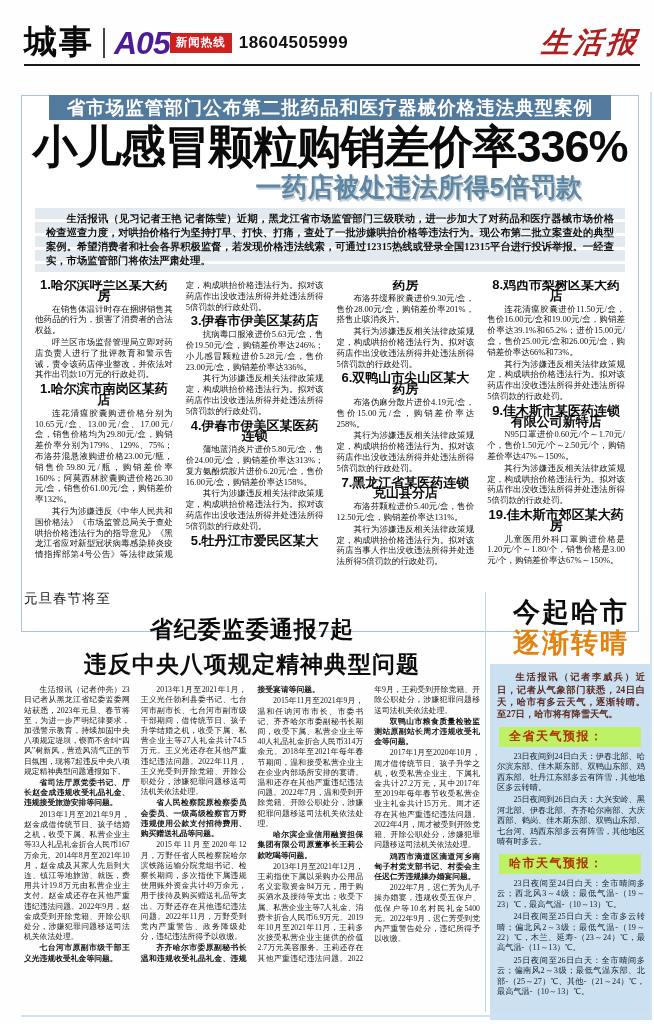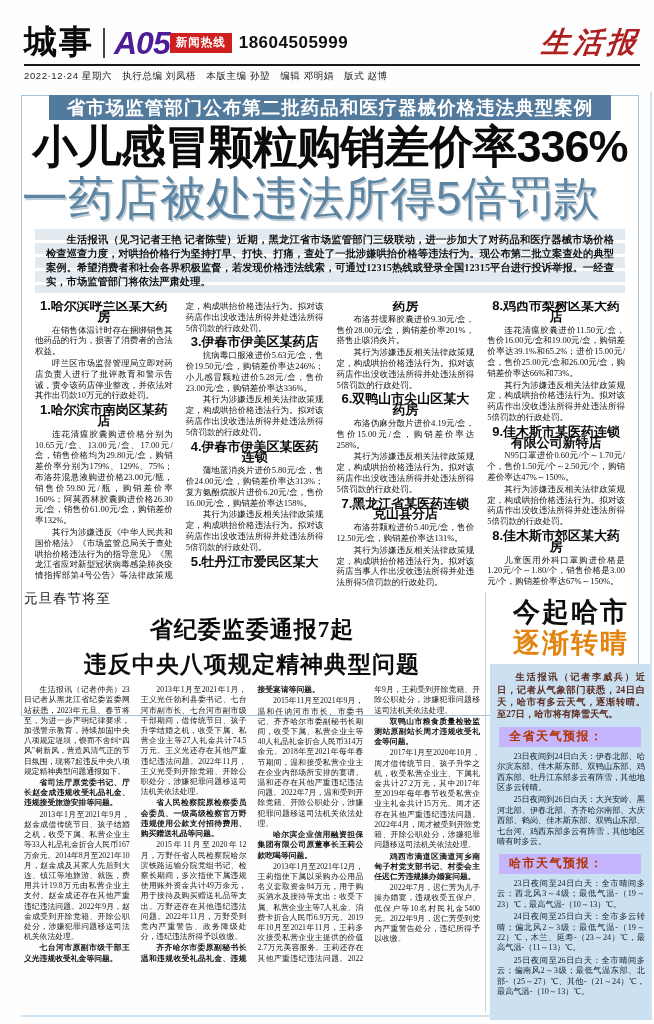--- a/index.html
+++ b/index.html
@@ -13,26 +13,26 @@
   .header-divider{width:2px;height:30px;background:#444;margin:0 9px;}
   .page-number{font-size:32px;font-weight:900;font-style:italic;color:#4c1d95;line-height:1;margin-right:0;letter-spacing:-1px;}
   .hotline-badge{background:#d01f1f;color:#fff;font-size:11.5px;font-weight:700;padding:2.5px 6px;margin-right:7px;letter-spacing:1px;}
   .hotline-number{font-size:17px;font-weight:700;letter-spacing:0.5px;}
   .masthead{margin-left:auto;color:#ae1f1f;font-size:29px;font-weight:900;font-style:italic;
             font-family:"Liberation Serif",serif;letter-spacing:4px;transform:skewX(-6deg);line-height:1;}
   .header-rule{height:2px;background:#191919;margin-top:5px;}
   .date-line{font-size:9.5px;color:#222;margin-top:4px;letter-spacing:0.6px;}
 
   
-  .main-article{position:absolute;top:95px;left:21px;width:618px;height:621px;box-sizing:border-box;
+  .main-article{position:absolute;top:95px;left:21px;width:618px;height:537px;box-sizing:border-box;
                 border:1px solid #a9c3d7;background:#fff;}
   .kicker-bar{width:562px;margin:-1px auto 0;background:#527a9c;color:#fff;text-align:center;
               font-size:18.5px;font-weight:700;line-height:25px;height:25px;letter-spacing:1px;white-space:nowrap;overflow:hidden;}
   .main-headline{text-align:center;font-size:45px;font-weight:900;color:#0b0b0b;line-height:1.04;margin-top:4px;letter-spacing:-1px;white-space:nowrap;}
-  .sub-headline{text-align:left;font-size:46px;font-weight:400;color:#5e86a3;line-height:1.05;margin-top:3px;
+  .sub-headline{text-align:right;font-size:26px;font-weight:700;color:#5e86a3;line-height:1.05;margin-top:3px;
                 padding-right:56px;text-shadow:1.5px 1.5px 0 #bfccd6;white-space:nowrap;}
   .lede{margin:7px 13px 0;padding:4px 11px;font-size:10.3px;line-height:14px;text-align:justify;text-indent:2em;
         color:#141414;font-family:"Liberation Serif",serif;font-weight:600;
         background:repeating-linear-gradient(to bottom,#e2eaf0 0 11px,#ffffff 11px 14px);}
   .case-columns{margin:8px 13px 0;height:288px;column-count:4;column-gap:13px;overflow:hidden;
                 font-size:8.5px;line-height:10.8px;text-align:justify;color:#101010;font-family:"Liberation Serif",serif;}
   .case-columns p{margin:0 0 1px;text-indent:2em;}
   .case-heading{font-family:"Liberation Sans",sans-serif;font-size:13px;font-weight:800;text-align:center;
                 margin:4px 0 2px;break-after:avoid;color:#0c0c0c;}
   .case-item:first-child .case-heading{margin-top:0;}
@@ -51,41 +51,40 @@
   .page-frame-right{position:absolute;top:92px;right:2px;width:2px;height:926px;background:#cfe3f0;}
   .page-frame-bottom{position:absolute;top:1015px;left:21px;width:631px;height:2px;background:#cfe3f0;}
 
   
   .weather-article{position:absolute;top:598px;left:490px;width:162px;}
   .weather-headline-black{text-align:center;font-size:27px;font-weight:900;color:#0d0d0d;line-height:1.08;letter-spacing:2px;}
   .weather-headline-orange{text-align:center;font-size:27px;font-weight:900;color:#e2830f;line-height:1.08;margin-top:2px;letter-spacing:2px;}
   .weather-panel{margin-top:6px;background:#cbe0f1;padding:7px 7px 6px;height:356px;box-sizing:border-box;overflow:hidden;}
   .weather-lede{font-size:9.3px;line-height:12.2px;text-align:justify;text-indent:2em;color:#5a2c22;
                 font-family:"Liberation Serif",serif;font-weight:600;margin:0;}
-  .forecast-banner{background:#c4b5fd;color:#b23000;font-weight:800;font-size:12px;line-height:1.3;
+  .forecast-banner{background:#bef264;color:#b23000;font-weight:800;font-size:12px;line-height:1.3;
                    padding:2px 4px 2px 10px;margin:7px 4px 5px 2px;letter-spacing:1.5px;}
   .weather-panel p.forecast{font-size:8.2px;line-height:10.4px;text-indent:2em;text-align:justify;
                             color:#17202a;margin:0 0 2px;font-family:"Liberation Serif",serif;}
 </style>
 </head>
 <body>
 
 <div class="page">
 
   <div class="header">
     <div class="header-row">
       <span class="section-title">城事</span>
       <span class="header-divider"></span>
       <span class="page-number">A05</span>
       <span class="hotline-badge">新闻热线</span>
       <span class="hotline-number">18604505999</span>
       <span class="masthead">生活报</span>
     </div>
     <div class="header-rule"></div>
-    <div class="date-line">2022·12·24 星期六　执行总编 刘凤梧　本版主编 孙堃　编辑 邓明娟　版式 赵博</div>
   </div>
 
   <div class="main-article">
     <div class="kicker-bar">省市场监管部门公布第二批药品和医疗器械价格违法典型案例</div>
     <div class="main-headline">小儿感冒颗粒购销差价率336%</div>
     <div class="sub-headline">一药店被处违法所得5倍罚款</div>
     <p class="lede">生活报讯（见习记者王艳 记者陈莹）近期，黑龙江省市场监管部门三级联动，进一步加大了对药品和医疗器械市场价格检查巡查力度，对哄抬价格行为坚持打早、打快、打痛，查处了一批涉嫌哄抬价格等违法行为。现公布第二批立案查处的典型案例。希望消费者和社会各界积极监督，若发现价格违法线索，可通过12315热线或登录全国12315平台进行投诉举报。一经查实，市场监管部门将依法严肃处理。</p>
 
     <div class="case-columns">
       <div class="case-item">
@@ -127,21 +126,21 @@
         <div class="case-heading">8.鸡西市梨树区某大药店</div>
         <p>连花清瘟胶囊进价11.50元/盒，售价16.00元/盒和19.00元/盒，购销差价率达39.1%和65.2%；进价15.00元/盒，售价25.00元/盒和26.00元/盒，购销差价率达66%和73%。</p>
         <p>其行为涉嫌违反相关法律政策规定，构成哄抬价格违法行为。拟对该药店作出没收违法所得并处违法所得5倍罚款的行政处罚。</p>
       </div>
       <div class="case-item">
         <div class="case-heading">9.佳木斯市某医药连锁有限公司新特店</div>
         <p>N95口罩进价0.60元/个～1.70元/个，售价1.50元/个～2.50元/个，购销差价率达47%～150%。</p>
         <p>其行为涉嫌违反相关法律政策规定，构成哄抬价格违法行为。拟对该药店作出没收违法所得并处违法所得5倍罚款的行政处罚。</p>
       </div>
       <div class="case-item">
-        <div class="case-heading">8.佳木斯市郊区某大药房</div>
+        <div class="case-heading">19.佳木斯市郊区某大药房</div>
         <p>儿童医用外科口罩购进价格是1.20元/个～1.80/个，销售价格是3.00元/个，购销差价率达67%～150%。</p>
         <p>其行为涉嫌违反相关法律政策规定，构成哄抬价格违法行为。拟对该药店作出没收违法所得并处违法所得5倍罚款的行政处罚。</p>
       </div>
     </div>
   </div>
 
   <div class="report-article">
     <div class="report-kicker">元旦春节将至</div>
     <div class="report-headline">省纪委监委通报7起</div>
     <div class="report-headline">违反中央八项规定精神典型问题</div>

